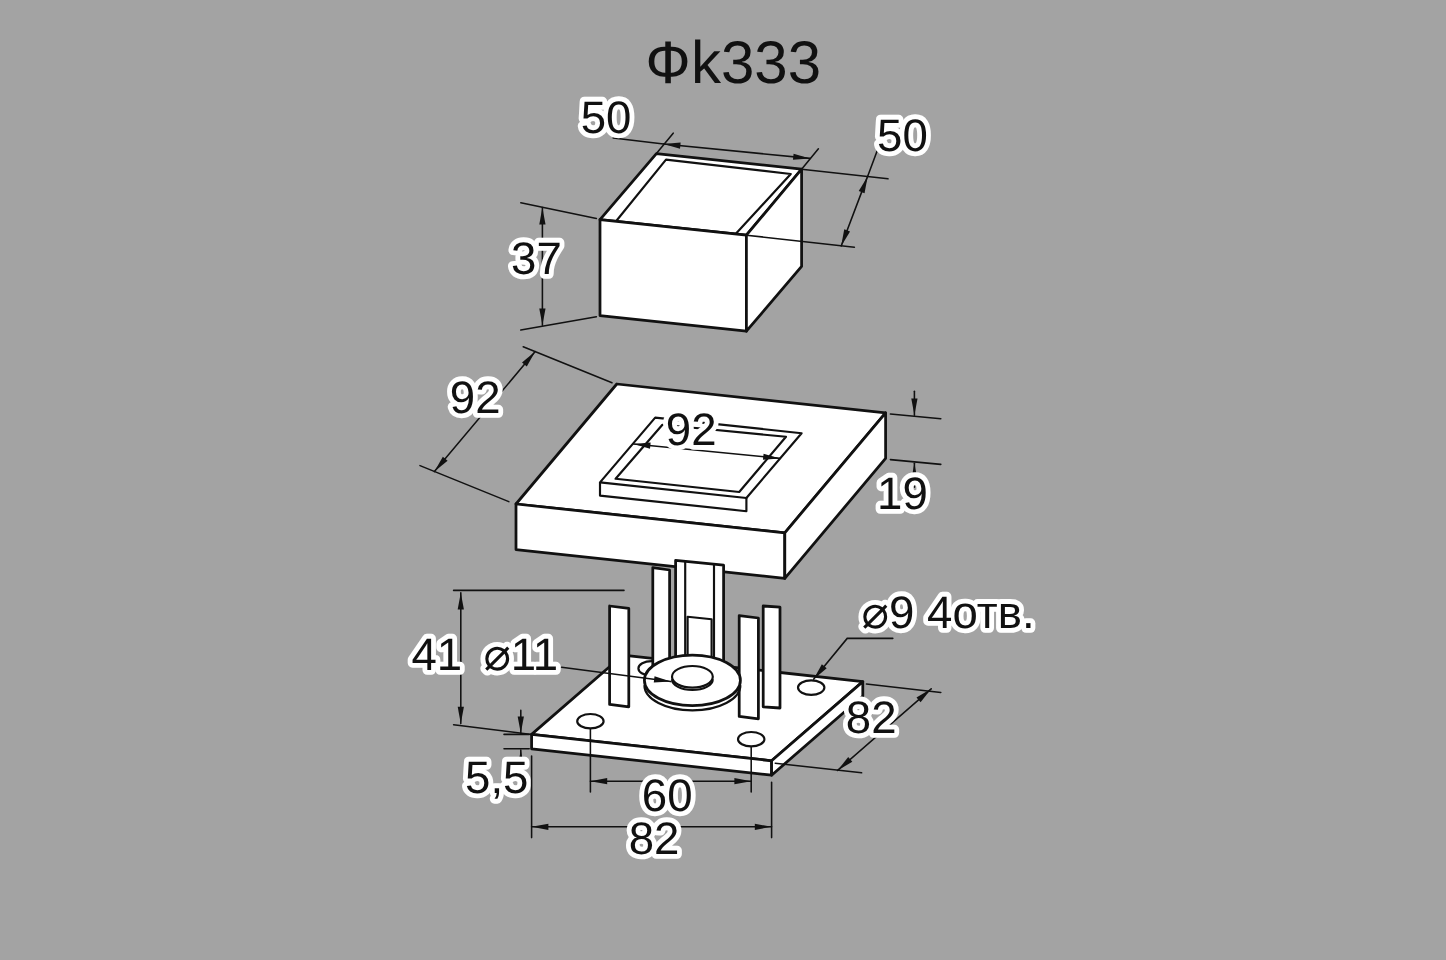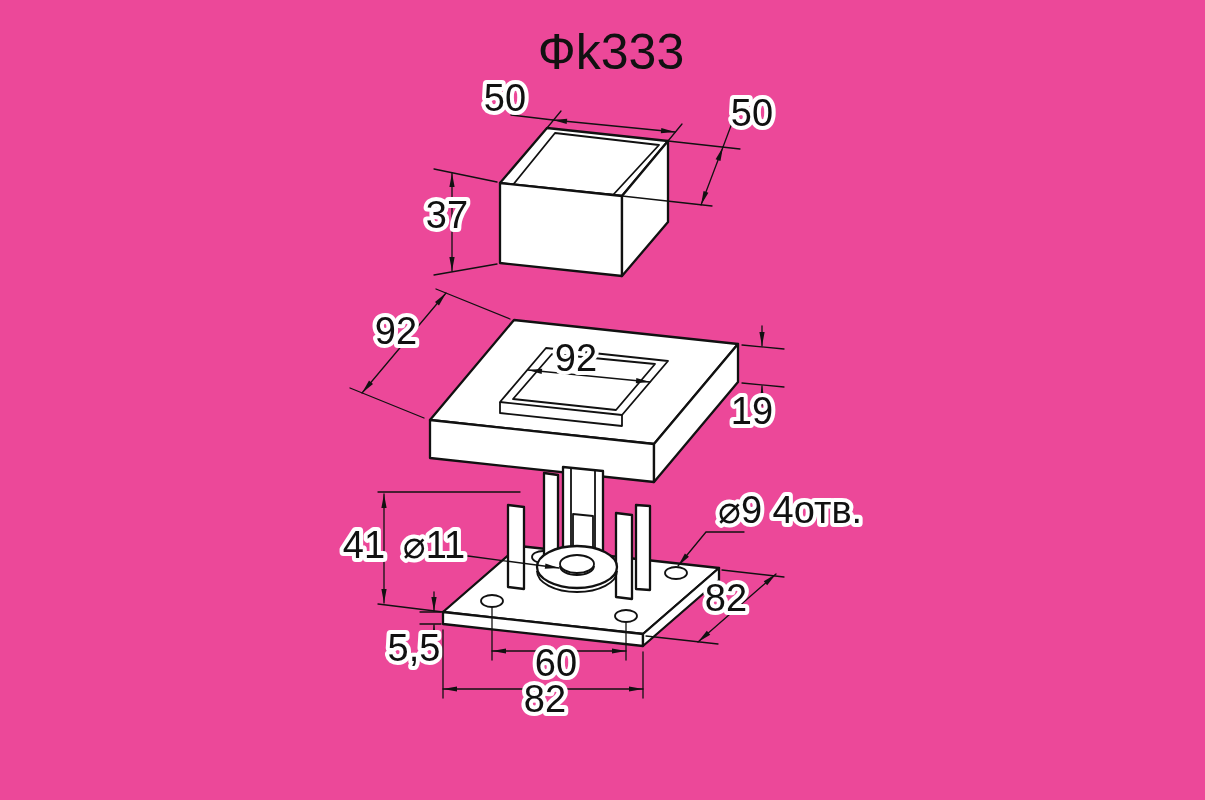--- a/index.html
+++ b/index.html
@@ -1,17 +1,17 @@
 <!DOCTYPE html>
 <html><head>
 <meta charset="utf-8">
 <style>
   html,body{margin:0;padding:0;background:#ffffff;}
   body{width:1205px;height:800px;overflow:hidden;}
-  .canvas{width:1205px;height:800px;position:relative;background:#ec4899;}
+  .canvas{width:1205px;height:800px;position:relative;background:#a3a3a3;}
   svg{display:block;}
   .face{fill:#ffffff;stroke:#111111;stroke-width:2.3;stroke-linejoin:round;}
   .thin{fill:none;stroke:#111111;stroke-width:1.8;stroke-linejoin:round;}
   .dim{fill:none;stroke:#111111;stroke-width:1.3;stroke-linecap:round;}
   .t{font-family:"Liberation Sans","DejaVu Sans",sans-serif;font-size:38px;fill:#111111;
      text-anchor:middle;paint-order:stroke fill;stroke:#ffffff;stroke-width:8px;stroke-linejoin:round;}
   .t-start{text-anchor:start;}
   .title-t{font-family:"Liberation Sans","DejaVu Sans",sans-serif;font-size:50px;fill:#111111;
      text-anchor:middle;stroke:none;}
 </style>

